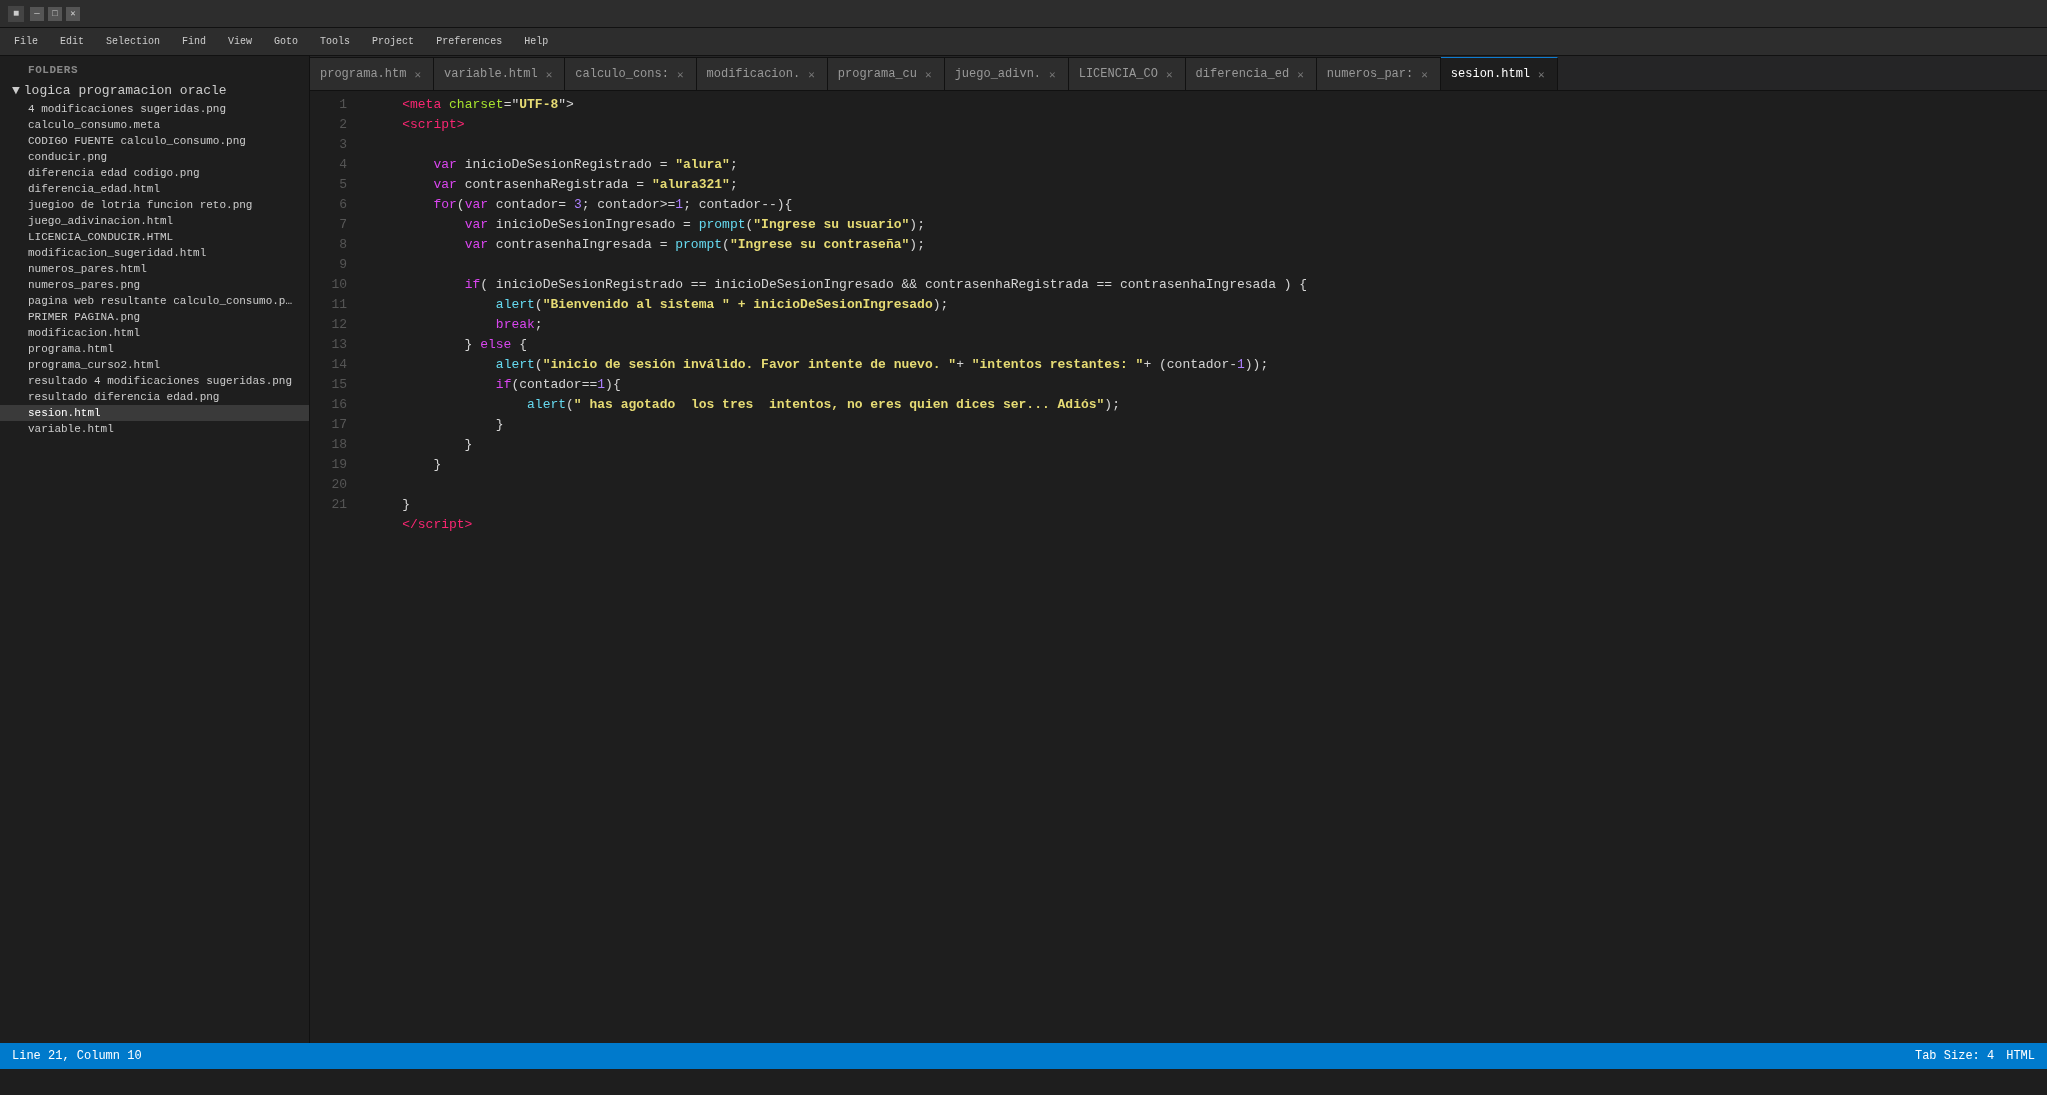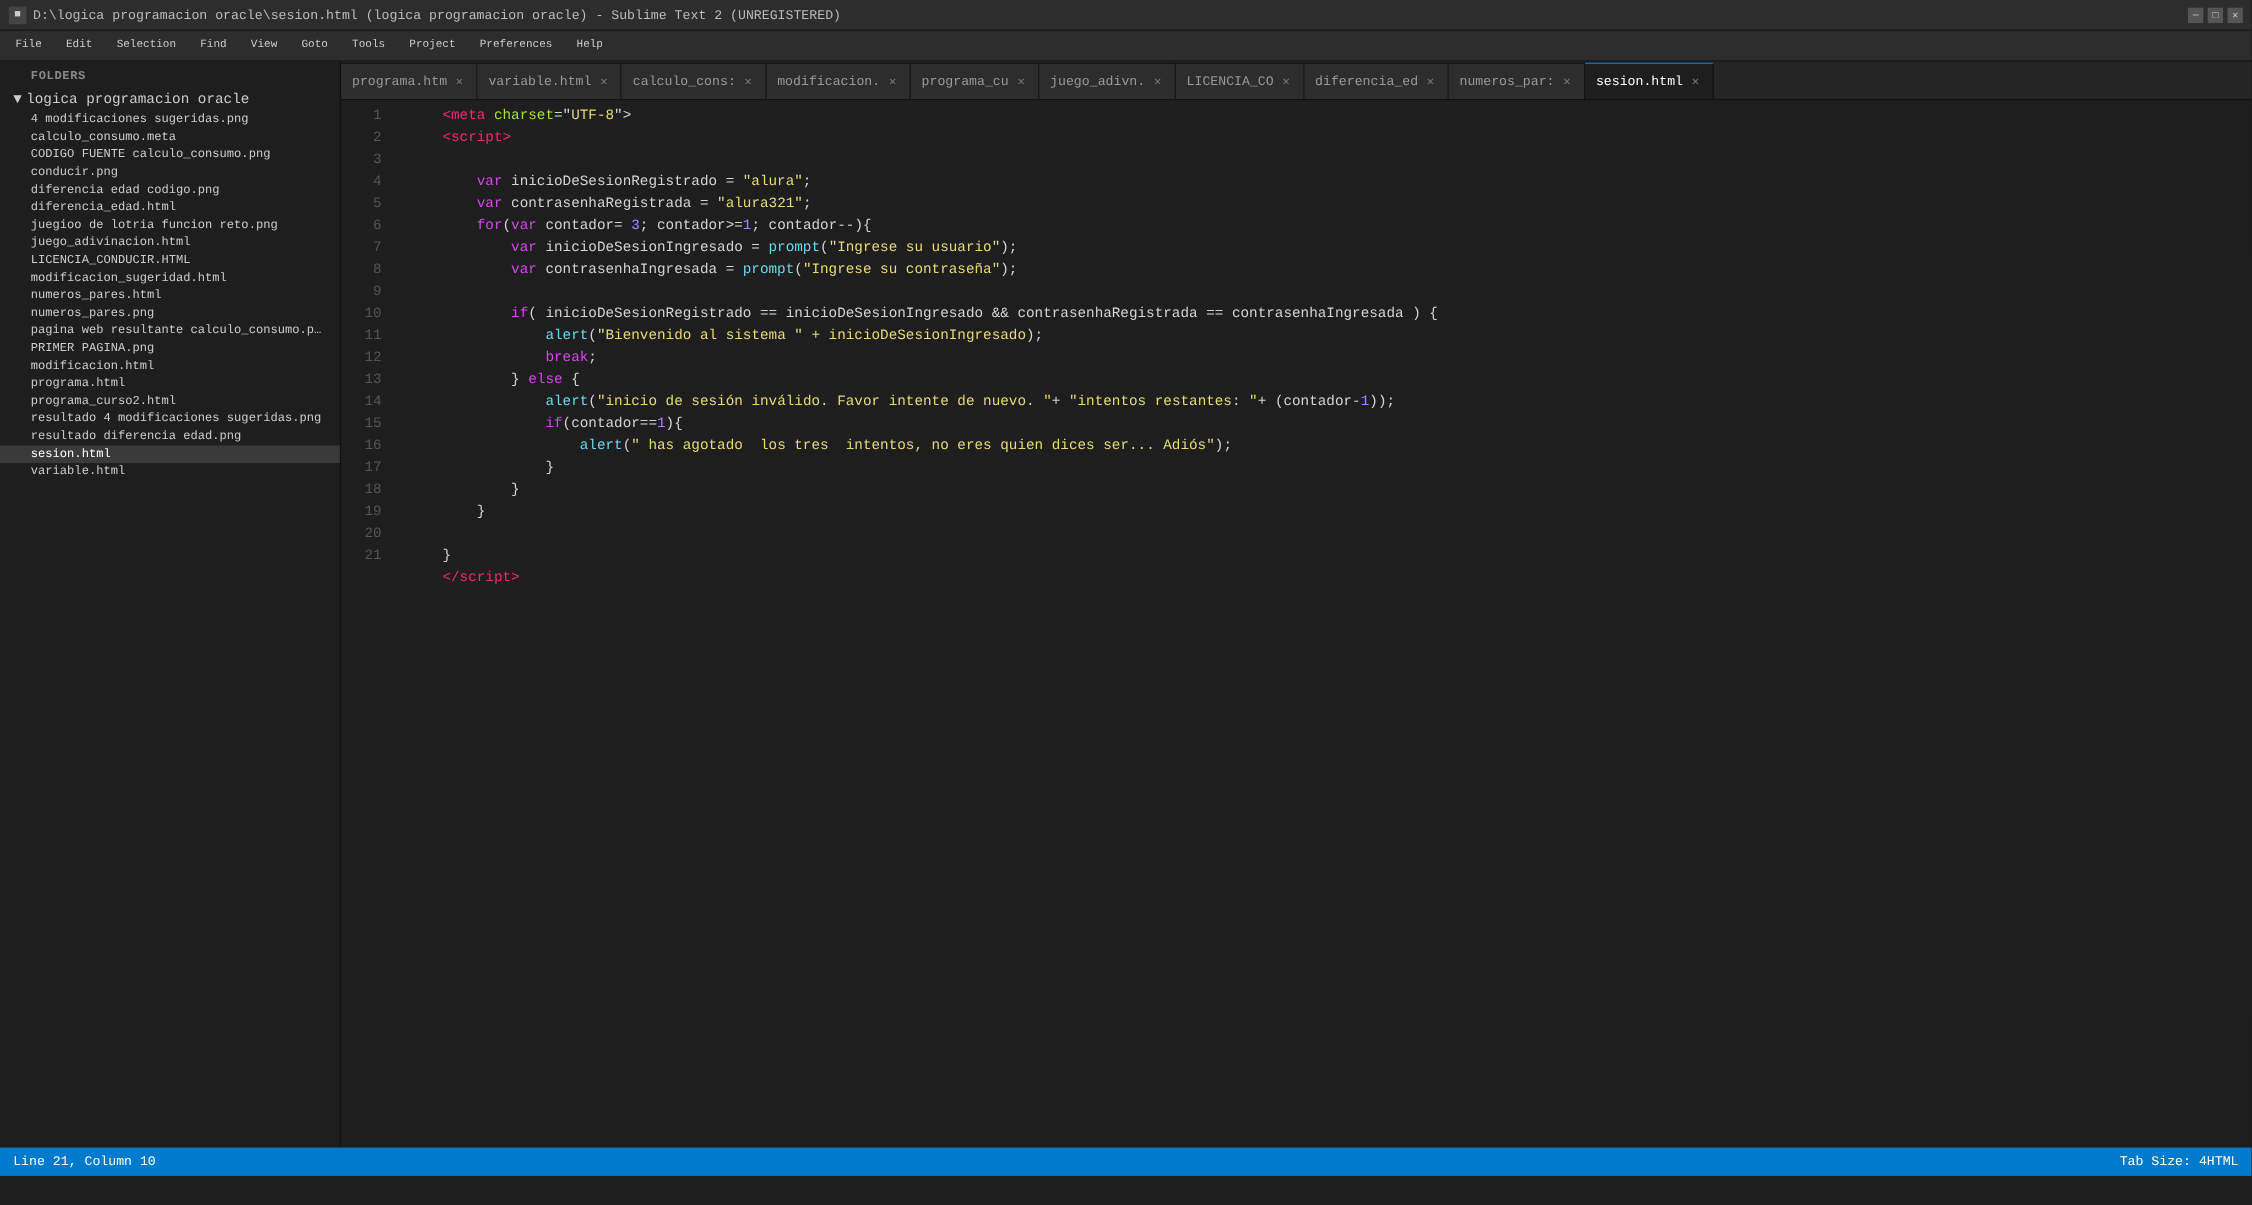--- a/index.html
+++ b/index.html
@@ -176,52 +176,51 @@
       padding: 4px 0 0 16px;
       overflow: auto;
       line-height: 20px;
       font-size: 13px;
       white-space: pre;
     }
 
     
     .kw { color: #d946ef; } 
     .fn { color: #66d9ef; } 
-    .str { color: #e6db74; } 
+    .str { color: #e6db74; font-weight: bold; } 
     .tag { color: #f92672; } 
     .attr { color: #a6e22e; } 
     .plain { color: #d4d4d4; }
     .num { color: #ae81ff; }
 
     
     #statusbar {
       background: #007acc;
       height: 24px;
       display: flex;
       align-items: center;
       padding: 13px 12px;
       font-size: 12px;
       color: #fff;
       justify-content: space-between;
     }
     #statusbar-left { display: flex; gap: 16px; }
-    #statusbar-right { display: flex; gap: 0; justify-content: flex-end; }
+    #statusbar-right { display: flex; gap: 12px; justify-content: flex-end; }
 
     .content-wrapper {
       display: flex;
       flex-direction: column;
       flex: 1;
     }
   </style>
 </head>
 <body>
 
 <div id="titlebar">
   <div id="titlebar-icon">■</div>
-  <span id="titlebar-title">D:\logica programacion oracle\sesion.html (logica programacion oracle) - Sublime Text 2 (UNREGISTERED)</span>
   <div id="window-controls">
     <div class="win-btn">─</div>
     <div class="win-btn">□</div>
     <div class="win-btn">✕</div>
   </div>
 </div>
 
 <div id="menubar">
   <div class="menu-item">File</div>
   <div class="menu-item">Edit</div>

